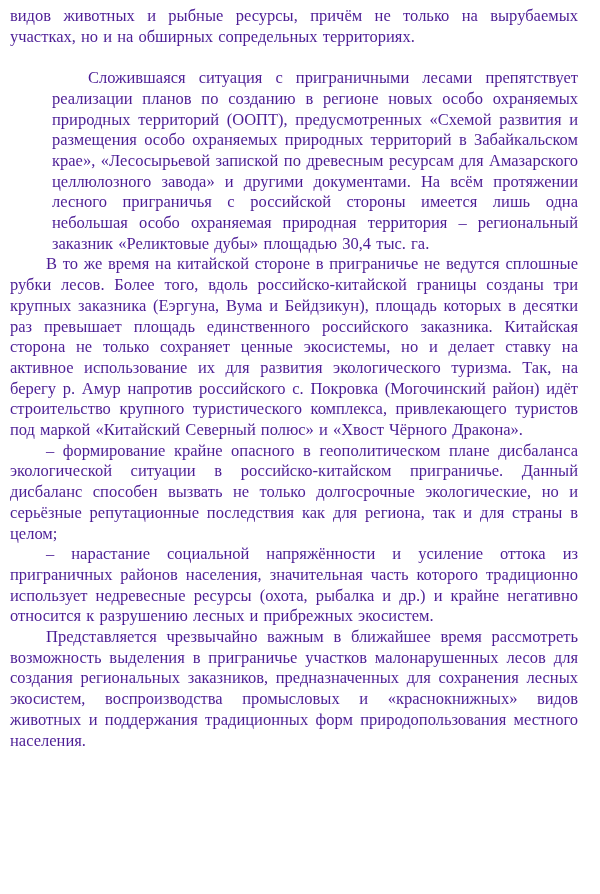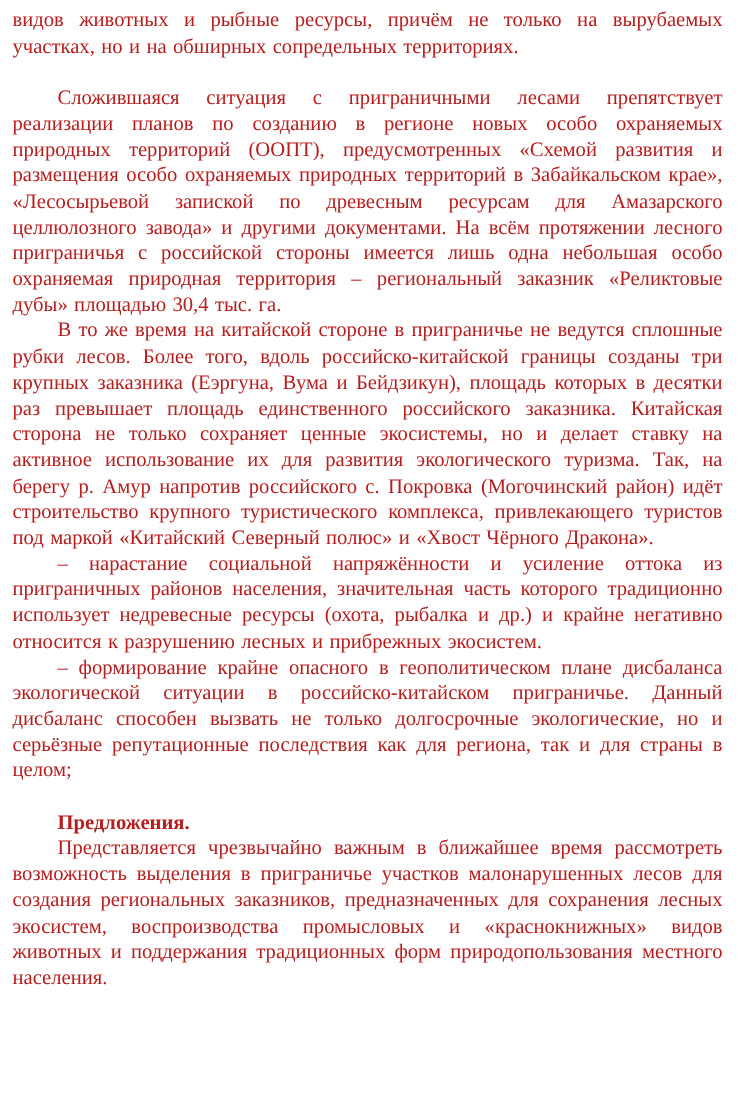--- a/index.html
+++ b/index.html
@@ -10,52 +10,52 @@
   .page {
     box-sizing: border-box;
     width: 600px;
     height: 894px;
     overflow: hidden;
     background: #ffffff;
     padding: 6px 22px 8px 10px;
     font-family: "Liberation Serif", "DejaVu Serif", serif;
     font-size: 16.5px;
     line-height: 20.7px;
-    color: #b91c1c;
+    color: #4c1d95;
     text-align: justify;
   }
   .para {
     margin: 0;
     padding: 0;
     word-spacing: 1px;
   }
   .indent {
     text-indent: 36px;
   }
   .gap-before {
     margin-top: 20.7px;
+    margin-left: 42px;
   }
   .heading {
     font-weight: bold;
     text-align: left;
   }
 </style>
 </head>
 <body>
 
 <div class="page">
 
   <p class="para">видов животных и рыбные ресурсы, причём не только на вырубаемых участках, но и на обширных сопредельных территориях.</p>
 
   <p class="para indent gap-before">Сложившаяся ситуация с приграничными лесами препятствует реализации планов по созданию в регионе новых особо охраняемых природных территорий (ООПТ), предусмотренных «Схемой развития и размещения особо охраняемых природных территорий в Забайкальском крае», «Лесосырьевой запиской по древесным ресурсам для Амазарского целлюлозного завода» и другими документами. На всём протяжении лесного приграничья с российской стороны имеется лишь одна небольшая особо охраняемая природная территория – региональный заказник «Реликтовые дубы» площадью 30,4 тыс. га.</p>
 
   <p class="para indent">В то же время на китайской стороне в приграничье не ведутся сплошные рубки лесов. Более того, вдоль российско-китайской границы созданы три крупных заказника (Еэргуна, Вума и Бейдзикун), площадь которых в десятки раз превышает площадь единственного российского заказника. Китайская сторона не только сохраняет ценные экосистемы, но и делает ставку на активное использование их для развития экологического туризма. Так, на берегу р. Амур напротив российского с. Покровка (Могочинский район) идёт строительство крупного туристического комплекса, привлекающего туристов под маркой «Китайский Северный полюс» и «Хвост Чёрного Дракона».</p>
 
 
+  <p class="para indent">– формирование крайне опасного в геополитическом плане дисбаланса экологической ситуации в российско-китайском приграничье. Данный дисбаланс способен вызвать не только долгосрочные экологические, но и серьёзные репутационные последствия как для региона, так и для страны в целом;</p>
+
   <p class="para indent">– нарастание социальной напряжённости и усиление оттока из приграничных районов населения, значительная часть которого традиционно использует недревесные ресурсы (охота, рыбалка и др.) и крайне негативно относится к разрушению лесных и прибрежных экосистем.</p>
 
-  <p class="para indent">– формирование крайне опасного в геополитическом плане дисбаланса экологической ситуации в российско-китайском приграничье. Данный дисбаланс способен вызвать не только долгосрочные экологические, но и серьёзные репутационные последствия как для региона, так и для страны в целом;</p>
-
-  <p class="para indent gap-before heading">Предложения.</p>
 
   <p class="para indent">Представляется чрезвычайно важным в ближайшее время рассмотреть возможность выделения в приграничье участков малонарушенных лесов для создания региональных заказников, предназначенных для сохранения лесных экосистем, воспроизводства промысловых и «краснокнижных» видов животных и поддержания традиционных форм природопользования местного населения.</p>
 
 </div>
 
 </body></html>

